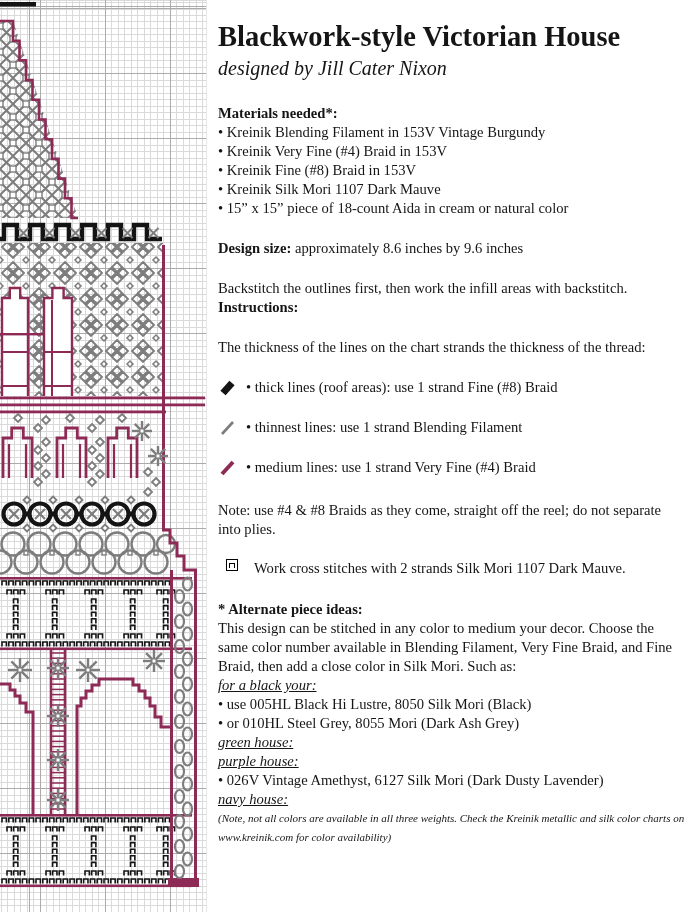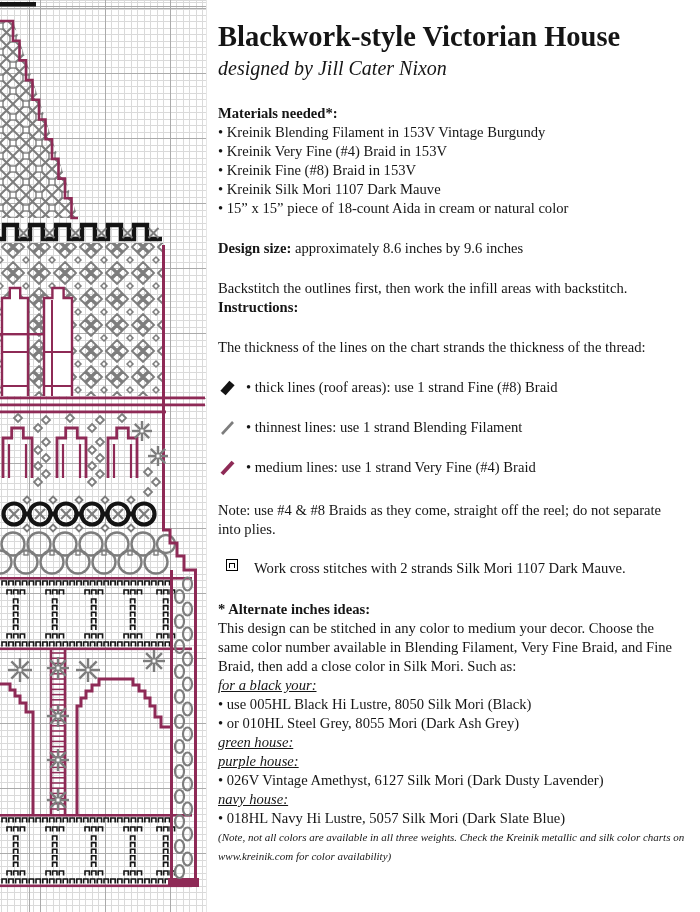--- a/index.html
+++ b/index.html
@@ -552,26 +552,25 @@
   <div class="sect" style="margin-top:24px;">Note: use #4 &amp; #8 Braids as they come, straight off the reel; do not separate into plies.</div>
 
   <div class="cross-row">
     <span class="pi-box">
         <span class="pi"></span>
       </span>
     <span>Work cross stitches with 2 strands Silk Mori 1107 Dark Mauve.</span>
   </div>
 
   <div class="sect" style="margin-top:22px;">
-    <div><b class="inline">* Alternate inches ideas:</b></div>
+    <div><b class="inline">* Alternate piece ideas:</b></div>
     <div>This design can be stitched in any color to medium your decor. Choose the same color number available in Blending Filament, Very Fine Braid, and Fine Braid, then add a close color in Silk Mori. Such as:</div>
     <div><span class="ulabel">for a black your:</span></div>
     <div>• use 005HL Black Hi Lustre, 8050 Silk Mori (Black)</div>
     <div>• or 010HL Steel Grey, 8055 Mori (Dark Ash Grey)</div>
     <div><span class="ulabel">green house:</span></div>
     <div><span class="ulabel">purple house:</span></div>
     <div>• 026V Vintage Amethyst, 6127 Silk Mori (Dark Dusty Lavender)</div>
     <div><span class="ulabel">navy house:</span></div>
-    <div>• 018HL Navy Hi Lustre, 5057 Silk Mori (Dark Slate Blue)</div>
   </div>
 
   <div class="footnote">(Note, not all colors are available in all three weights. Check the Kreinik metallic and silk color charts on www.kreinik.com for color availability)</div>
 </div>
 
 </body></html>

